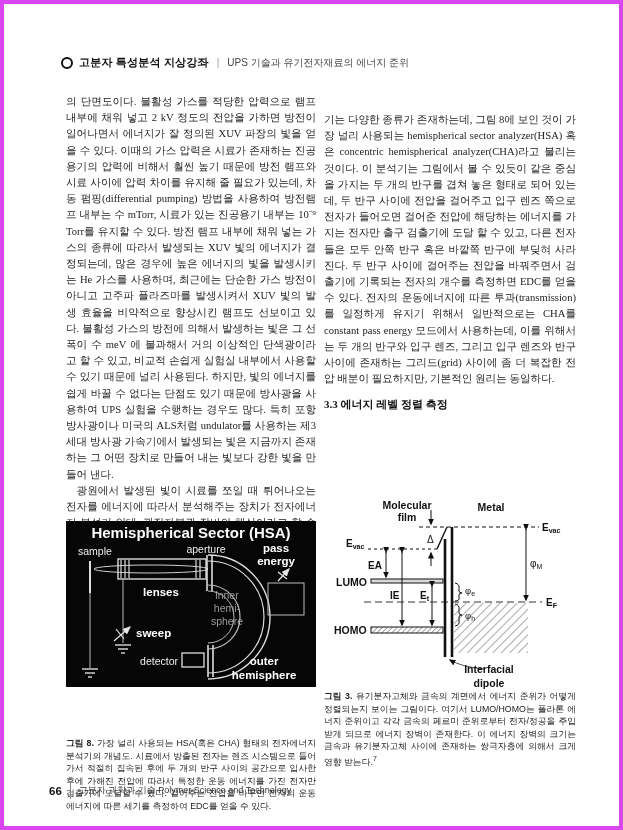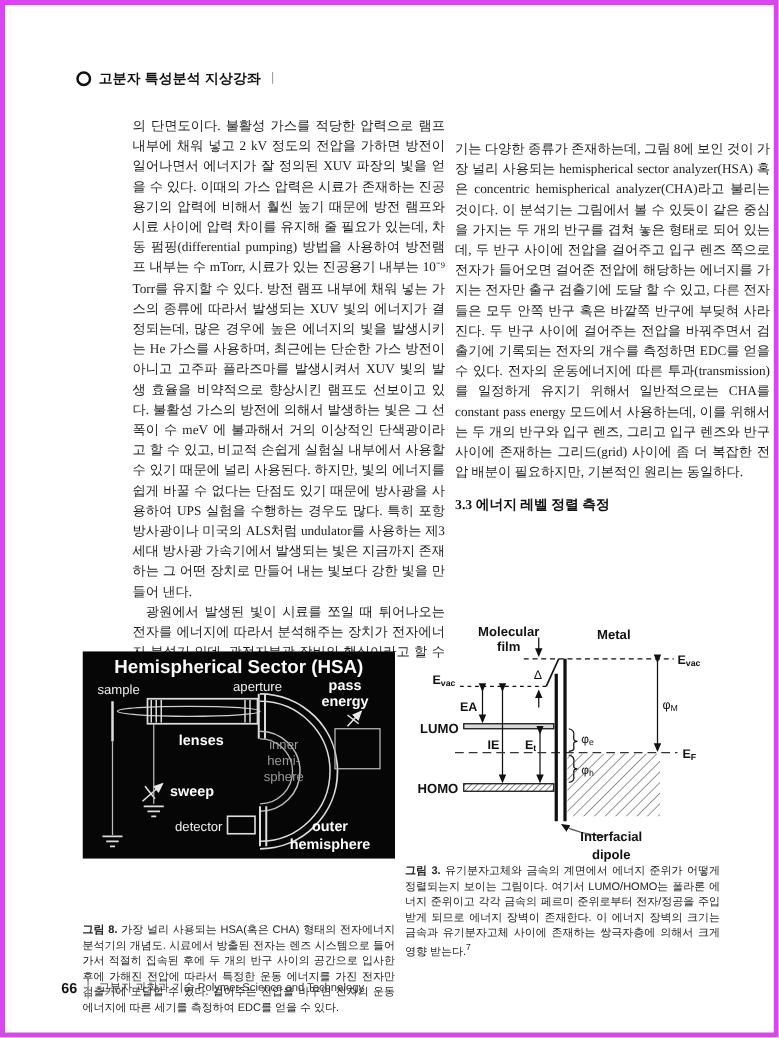--- a/index.html
+++ b/index.html
@@ -6,21 +6,21 @@
   .page{position:relative;width:623px;height:830px;background:#fff;border:4px solid #d946ef;
         box-sizing:border-box;overflow:hidden;font-family:"Liberation Serif",serif;color:#1a1a1a;}
   
   .header{position:absolute;left:57px;top:51px;width:520px;display:flex;align-items:center;gap:6px;
           font-family:"Liberation Sans",sans-serif;}
   .ring{width:8px;height:8px;border:2.5px solid #111;border-radius:50%;display:inline-block;flex:0 0 auto;}
   .h-series{font-size:11px;font-weight:bold;color:#111;letter-spacing:.2px;}
   .h-sep{font-size:10px;color:#999;margin:0 2px;}
   .h-title{font-size:10px;color:#444;}
   
-  .col{position:absolute;font-size:10.6px;line-height:16.2px;text-align:justify;color:#1c1c1c;margin-left:40px;}
+  .col{position:absolute;font-size:10.6px;line-height:16.2px;text-align:justify;color:#1c1c1c;}
   .col-left{left:62px;top:90px;width:250px;}
   .col-right{left:320px;top:108px;width:252px;}
   .para{margin:0;}
   .indent{text-indent:1em;}
   .sec-head{font-family:Liberation Serif, serif;font-weight:bold;font-size:11px;color:#111;
             margin:9px 0 5px 0;text-align:left;}
   
   .fig8{position:absolute;left:62px;top:517px;width:272px;}
   .fig9{position:absolute;left:330px;top:493px;width:250px;}
   .caption{position:absolute;font-family:"Liberation Sans",sans-serif;font-size:8.8px;line-height:12.6px;
@@ -39,20 +39,21 @@
 </style>
 </head>
 <body>
 
 <div class="page">
 
   <div class="header">
     <span class="ring"></span>
     <span class="h-series">고분자 특성분석 지상강좌</span>
     <span class="h-sep">|</span>
+    <span class="h-title">UPS 기술과 유기전자재료의 에너지 준위</span>
   </div>
 
   <div class="col col-left">
     <p class="para">의 단면도이다. 불활성 가스를 적당한 압력으로 램프 내부에 채워 넣고 2 kV 정도의 전압을 가하면 방전이 일어나면서 에너지가 잘 정의된 XUV 파장의 빛을 얻을 수 있다. 이때의 가스 압력은 시료가 존재하는 진공 용기의 압력에 비해서 훨씬 높기 때문에 방전 램프와 시료 사이에 압력 차이를 유지해 줄 필요가 있는데, 차동 펌핑(differential pumping) 방법을 사용하여 방전램프 내부는 수 mTorr, 시료가 있는 진공용기 내부는 10⁻⁹ Torr를 유지할 수 있다. 방전 램프 내부에 채워 넣는 가스의 종류에 따라서 발생되는 XUV 빛의 에너지가 결정되는데, 많은 경우에 높은 에너지의 빛을 발생시키는 He 가스를 사용하며, 최근에는 단순한 가스 방전이 아니고 고주파 플라즈마를 발생시켜서 XUV 빛의 발생 효율을 비약적으로 향상시킨 램프도 선보이고 있다. 불활성 가스의 방전에 의해서 발생하는 빛은 그 선폭이 수 meV 에 불과해서 거의 이상적인 단색광이라고 할 수 있고, 비교적 손쉽게 실험실 내부에서 사용할 수 있기 때문에 널리 사용된다. 하지만, 빛의 에너지를 쉽게 바꿀 수 없다는 단점도 있기 때문에 방사광을 사용하여 UPS 실험을 수행하는 경우도 많다. 특히 포항 방사광이나 미국의 ALS처럼 undulator를 사용하는 제3세대 방사광 가속기에서 발생되는 빛은 지금까지 존재하는 그 어떤 장치로 만들어 내는 빛보다 강한 빛을 만들어 낸다.</p>
     <p class="para indent">광원에서 발생된 빛이 시료를 쪼일 때 튀어나오는 전자를 에너지에 따라서 분석해주는 장치가 전자에너지 분석기 인데, 광전자분광 장비의 핵심이라고 할 수 있다. 전자에너지 분석</p>
   </div>
 
   <div class="col col-right">
     <p class="para">기는 다양한 종류가 존재하는데, 그림 8에 보인 것이 가장 널리 사용되는 hemispherical sector analyzer(HSA) 혹은 concentric hemispherical analyzer(CHA)라고 불리는 것이다. 이 분석기는 그림에서 볼 수 있듯이 같은 중심을 가지는 두 개의 반구를 겹쳐 놓은 형태로 되어 있는데, 두 반구 사이에 전압을 걸어주고 입구 렌즈 쪽으로 전자가 들어오면 걸어준 전압에 해당하는 에너지를 가지는 전자만 출구 검출기에 도달 할 수 있고, 다른 전자들은 모두 안쪽 반구 혹은 바깥쪽 반구에 부딪혀 사라진다. 두 반구 사이에 걸어주는 전압을 바꿔주면서 검출기에 기록되는 전자의 개수를 측정하면 EDC를 얻을 수 있다. 전자의 운동에너지에 따른 투과(transmission)를 일정하게 유지기 위해서 일반적으로는 CHA를 constant pass energy 모드에서 사용하는데, 이를 위해서는 두 개의 반구와 입구 렌즈, 그리고 입구 렌즈와 반구 사이에 존재하는 그리드(grid) 사이에 좀 더 복잡한 전압 배분이 필요하지만, 기본적인 원리는 동일하다.</p>
     <p class="sec-head">3.3 에너지 레벨 정렬 측정</p>

